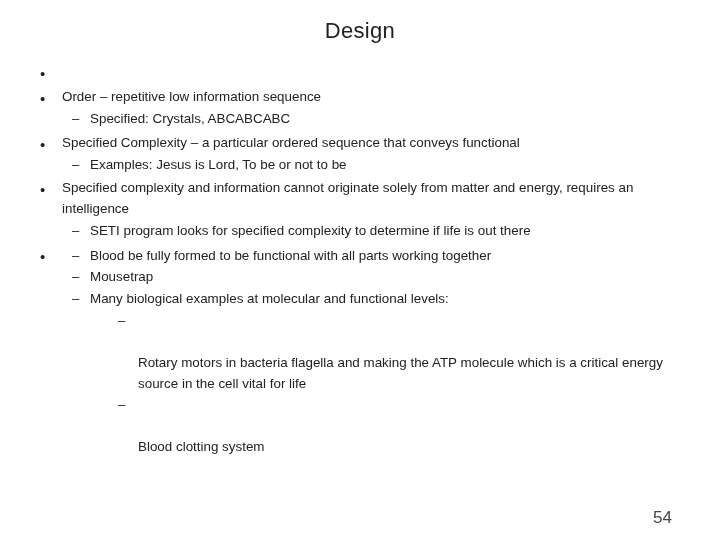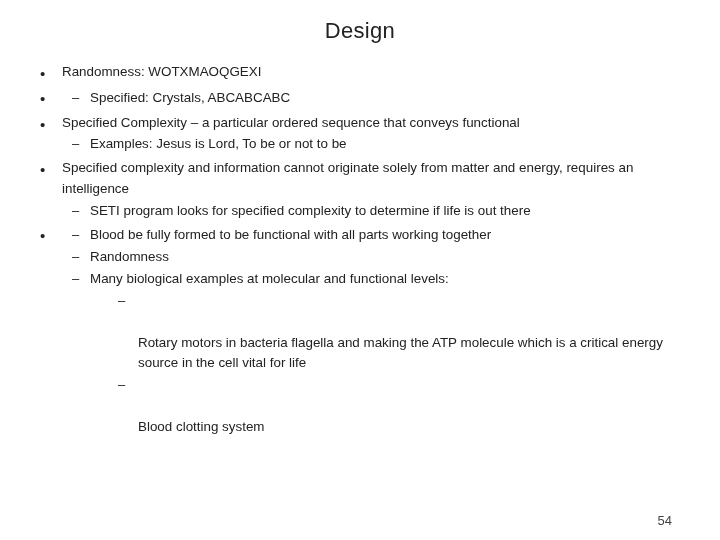--- a/index.html
+++ b/index.html
@@ -85,38 +85,37 @@
       line-height: 1.55;
     }
     .sub-sub-list li .sub-content {
       flex: 1;
       margin-top: 42px;
     }
     .page-number {
       position: absolute;
       bottom: 12px;
       right: 28px;
-      font-size: 13px;
+      font-size: 17px;
       color: #444;
     }
   </style>
 </head>
 <body>
 
 <div class="page">
   <h1 class="title">Design</h1>
   <div class="content">
     <ul class="main-list" id="main-list-container">
     <li>
           <span class="bullet">•</span>
-          <div class="item-content"><span>Randomness:  WOTXMAOQGEXI</span></div>
         </li>
         <li>
           <span class="bullet">•</span>
-          <div class="item-content"><ul class="sub-list">
+          <div class="item-content"><span>Order – repetitive low information sequence</span><ul class="sub-list">
               <li>
                 <span class="dash">–</span>
                 <div class="sub-content"><span>Specified:  Crystals, ABCABCABC</span></div>
               </li>
             </ul></div>
         </li>
         <li>
           <span class="bullet">•</span>
           <div class="item-content"><span>Specified Complexity – a particular ordered sequence that conveys functional</span><ul class="sub-list">
               <li>
@@ -136,21 +135,21 @@
         </li>
         <li>
           <span class="bullet">•</span>
           <div class="item-content"><ul class="sub-list">
               <li>
                 <span class="dash">–</span>
                 <div class="sub-content"><span>Blood be fully formed to be functional with all parts working together</span></div>
               </li>
               <li>
                 <span class="dash">–</span>
-                <div class="sub-content"><span>Randomness</span></div>
+                <div class="sub-content"><span>Mousetrap</span></div>
               </li>
               <li>
                 <span class="dash">–</span>
                 <div class="sub-content"><span>Many biological examples at molecular and functional levels:</span><ul class="sub-sub-list">
                     <li>
                       <span class="dash">–</span>
                       <div class="sub-content">Rotary motors in bacteria flagella and making the ATP molecule which is a critical energy source in the cell vital for life</div>
                     </li>
                     <li>
                       <span class="dash">–</span>

